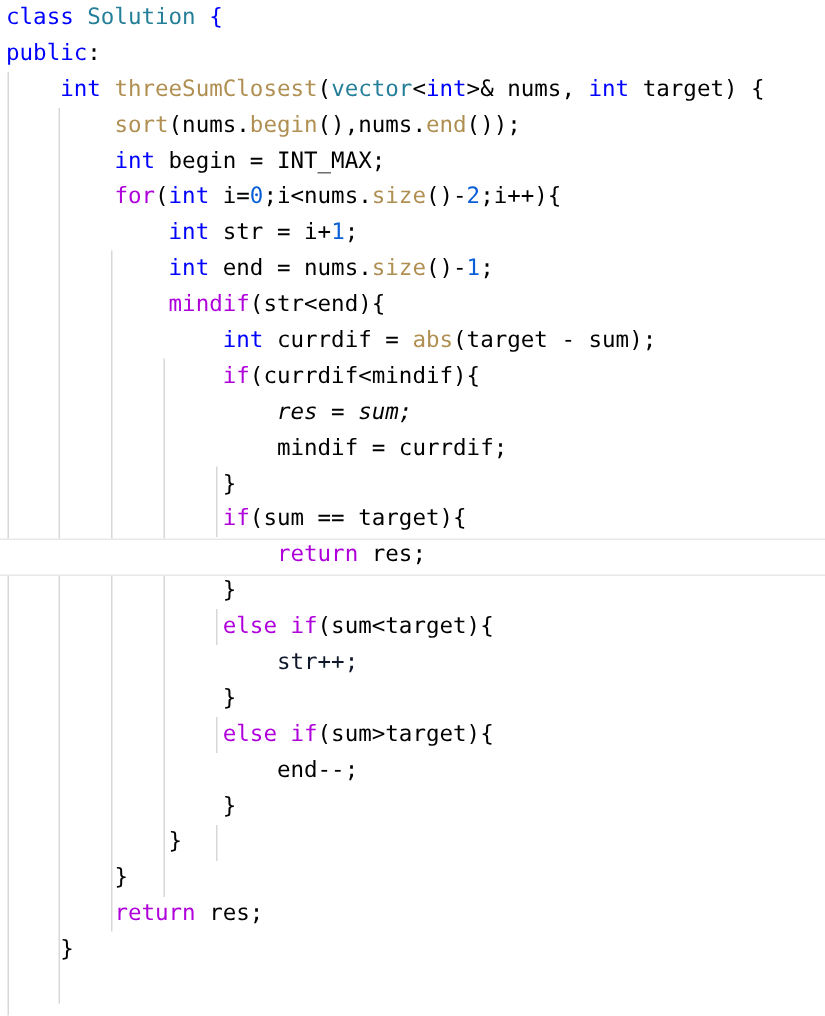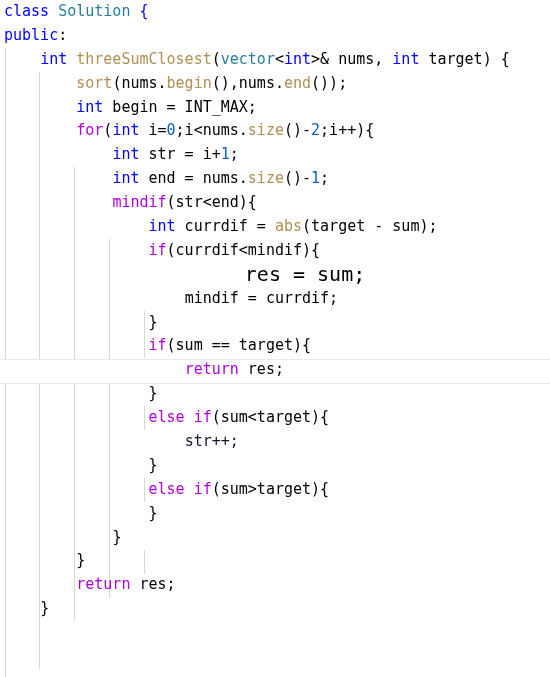--- a/index.html
+++ b/index.html
@@ -84,29 +84,30 @@
       <div class="line" style="height: 23.9px; line-height: 23.9px; font-size: 15px;"><span class="tok t-plain"></span><span class="tok t-keyword" style="color: rgb(0, 0, 255);">public</span><span class="tok t-plain" style="color: rgb(0, 0, 0);">:</span></div>
       <div class="line" style="height: 23.9px; line-height: 23.9px; font-size: 15px;"><span class="tok t-plain">    </span><span class="tok t-keyword" style="color: rgb(0, 0, 255);">int</span><span class="tok t-plain" style="color: rgb(0, 0, 0);"> </span><span class="tok t-function" style="color: rgb(176, 143, 82);">threeSumClosest</span><span class="tok t-plain" style="color: rgb(0, 0, 0);">(</span><span class="tok t-type" style="color: rgb(38, 127, 153);">vector</span><span class="tok t-plain" style="color: rgb(0, 0, 0);">&lt;</span><span class="tok t-keyword" style="color: rgb(0, 0, 255);">int</span><span class="tok t-plain" style="color: rgb(0, 0, 0);">&gt;&amp; nums, </span><span class="tok t-keyword" style="color: rgb(0, 0, 255);">int</span><span class="tok t-plain" style="color: rgb(0, 0, 0);"> target) {</span></div>
       <div class="line" style="height: 23.9px; line-height: 23.9px; font-size: 15px;"><span class="tok t-plain">        </span><span class="tok t-function" style="color: rgb(176, 143, 82);">sort</span><span class="tok t-plain" style="color: rgb(0, 0, 0);">(nums.</span><span class="tok t-function" style="color: rgb(176, 143, 82);">begin</span><span class="tok t-plain" style="color: rgb(0, 0, 0);">(),nums.</span><span class="tok t-function" style="color: rgb(176, 143, 82);">end</span><span class="tok t-plain" style="color: rgb(0, 0, 0);">());</span></div>
       <div class="line" style="height: 23.9px; line-height: 23.9px; font-size: 15px;"><span class="tok t-plain">        </span><span class="tok t-keyword" style="color: rgb(0, 0, 255);">int</span><span class="tok t-plain" style="color: rgb(0, 0, 0);"> begin = INT_MAX;</span></div>
       <div class="line" style="height: 23.9px; line-height: 23.9px; font-size: 15px;"><span class="tok t-plain">        </span><span class="tok t-control" style="color: rgb(175, 0, 219);">for</span><span class="tok t-plain" style="color: rgb(0, 0, 0);">(</span><span class="tok t-keyword" style="color: rgb(0, 0, 255);">int</span><span class="tok t-plain" style="color: rgb(0, 0, 0);"> i=</span><span class="tok t-number" style="color: rgb(11, 95, 214);">0</span><span class="tok t-plain" style="color: rgb(0, 0, 0);">;i&lt;nums.</span><span class="tok t-function" style="color: rgb(176, 143, 82);">size</span><span class="tok t-plain" style="color: rgb(0, 0, 0);">()-</span><span class="tok t-number" style="color: rgb(11, 95, 214);">2</span><span class="tok t-plain" style="color: rgb(0, 0, 0);">;i++){</span></div>
       <div class="line" style="height: 23.9px; line-height: 23.9px; font-size: 15px;"><span class="tok t-plain">            </span><span class="tok t-keyword" style="color: rgb(0, 0, 255);">int</span><span class="tok t-plain" style="color: rgb(0, 0, 0);"> str = i+</span><span class="tok t-number" style="color: rgb(11, 95, 214);">1</span><span class="tok t-plain" style="color: rgb(0, 0, 0);">;</span></div>
       <div class="line" style="height: 23.9px; line-height: 23.9px; font-size: 15px;"><span class="tok t-plain">            </span><span class="tok t-keyword" style="color: rgb(0, 0, 255);">int</span><span class="tok t-plain" style="color: rgb(0, 0, 0);"> end = nums.</span><span class="tok t-function" style="color: rgb(176, 143, 82);">size</span><span class="tok t-plain" style="color: rgb(0, 0, 0);">()-</span><span class="tok t-number" style="color: rgb(11, 95, 214);">1</span><span class="tok t-plain" style="color: rgb(0, 0, 0);">;</span></div>
       <div class="line" style="height: 23.9px; line-height: 23.9px; font-size: 15px;"><span class="tok t-plain">            </span><span class="tok t-control" style="color: rgb(175, 0, 219);">mindif</span><span class="tok t-plain" style="color: rgb(0, 0, 0);">(str&lt;end){</span></div>
       <div class="line" style="height: 23.9px; line-height: 23.9px; font-size: 15px;"><span class="tok t-plain">                </span><span class="tok t-keyword" style="color: rgb(0, 0, 255);">int</span><span class="tok t-plain" style="color: rgb(0, 0, 0);"> currdif = </span><span class="tok t-function" style="color: rgb(176, 143, 82);">abs</span><span class="tok t-plain" style="color: rgb(0, 0, 0);">(target - sum);</span></div>
       <div class="line" style="height: 23.9px; line-height: 23.9px; font-size: 15px;"><span class="tok t-plain">                </span><span class="tok t-control" style="color: rgb(175, 0, 219);">if</span><span class="tok t-plain" style="color: rgb(0, 0, 0);">(currdif&lt;mindif){</span></div>
-      <div class="line" style="height: 23.9px; line-height: 23.9px; font-size: 20px;"><span class="tok t-plain">                    </span><span class="tok t-plain" style="color: rgb(0, 0, 0);">res = sum;</span></div>
+      <div class="line" style="height: 23.9px; line-height: 23.9px; font-size: 15px; font-style: italic;"><span class="tok t-plain">                    </span><span class="tok t-plain" style="color: rgb(0, 0, 0);">res = sum;</span></div>
       <div class="line" style="height: 23.9px; line-height: 23.9px; font-size: 15px;"><span class="tok t-plain">                    </span><span class="tok t-plain" style="color: rgb(0, 0, 0);">mindif = currdif;</span></div>
       <div class="line" style="height: 23.9px; line-height: 23.9px; font-size: 15px;"><span class="tok t-plain">                </span><span class="tok t-plain" style="color: rgb(0, 0, 0);">}</span></div>
       <div class="line" style="height: 23.9px; line-height: 23.9px; font-size: 15px;"><span class="tok t-plain">                </span><span class="tok t-control" style="color: rgb(175, 0, 219);">if</span><span class="tok t-plain" style="color: rgb(0, 0, 0);">(sum == target){</span></div>
       <div class="line" style="height: 23.9px; line-height: 23.9px; font-size: 15px;"><span class="tok t-plain">                    </span><span class="tok t-control" style="color: rgb(175, 0, 219);">return</span><span class="tok t-plain" style="color: rgb(0, 0, 0);"> res;</span></div>
       <div class="line" style="height: 23.9px; line-height: 23.9px; font-size: 15px;"><span class="tok t-plain">                </span><span class="tok t-plain" style="color: rgb(0, 0, 0);">}</span></div>
       <div class="line" style="height: 23.9px; line-height: 23.9px; font-size: 15px;"><span class="tok t-plain">                </span><span class="tok t-control" style="color: rgb(175, 0, 219);">else</span><span class="tok t-plain" style="color: rgb(0, 0, 0);"> </span><span class="tok t-control" style="color: rgb(175, 0, 219);">if</span><span class="tok t-plain" style="color: rgb(0, 0, 0);">(sum&lt;target){</span></div>
       <div class="line" style="height: 23.9px; line-height: 23.9px; font-size: 15px;"><span class="tok t-plain">                    </span><span class="tok t-plain" style="color: #0f172a;">str++;</span></div>
       <div class="line" style="height: 23.9px; line-height: 23.9px; font-size: 15px;"><span class="tok t-plain">                </span><span class="tok t-plain" style="color: rgb(0, 0, 0);">}</span></div>
       <div class="line" style="height: 23.9px; line-height: 23.9px; font-size: 15px;"><span class="tok t-plain">                </span><span class="tok t-control" style="color: rgb(175, 0, 219);">else</span><span class="tok t-plain" style="color: rgb(0, 0, 0);"> </span><span class="tok t-control" style="color: rgb(175, 0, 219);">if</span><span class="tok t-plain" style="color: rgb(0, 0, 0);">(sum&gt;target){</span></div>
+      <div class="line" style="height: 23.9px; line-height: 23.9px; font-size: 15px;"><span class="tok t-plain">                    </span><span class="tok t-plain" style="color: rgb(0, 0, 0);">end--;</span></div>
       <div class="line" style="height: 23.9px; line-height: 23.9px; font-size: 15px;"><span class="tok t-plain">                </span><span class="tok t-plain" style="color: rgb(0, 0, 0);">}</span></div>
       <div class="line" style="height: 23.9px; line-height: 23.9px; font-size: 15px;"><span class="tok t-plain">            </span><span class="tok t-plain" style="color: rgb(0, 0, 0);">}</span></div>
       <div class="line" style="height: 23.9px; line-height: 23.9px; font-size: 15px;"><span class="tok t-plain">        </span><span class="tok t-plain" style="color: rgb(0, 0, 0);">}</span></div>
       <div class="line" style="height: 23.9px; line-height: 23.9px; font-size: 15px;"><span class="tok t-plain">        </span><span class="tok t-control" style="color: rgb(175, 0, 219);">return</span><span class="tok t-plain" style="color: rgb(0, 0, 0);"> res;</span></div>
       <div class="line" style="height: 23.9px; line-height: 23.9px; font-size: 15px;"><span class="tok t-plain">    </span><span class="tok t-plain" style="color: rgb(0, 0, 0);">}</span></div>
     </div>
 </div>
 
 </body></html>

